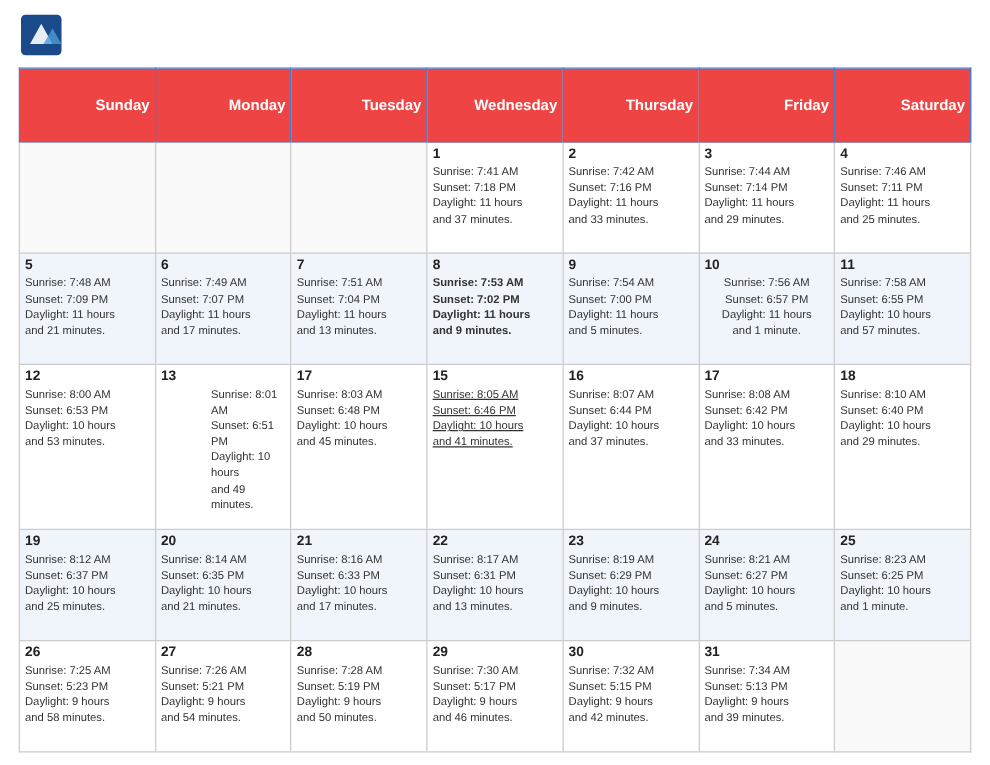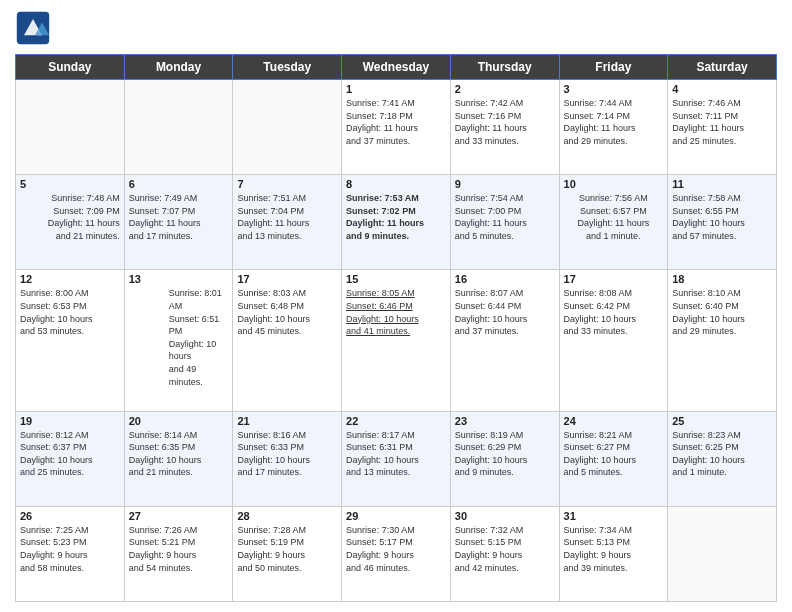--- a/index.html
+++ b/index.html
@@ -51,26 +51,26 @@
       color: #444;
     }
     .calendar {
       flex: 1;
       border: 1px solid #ccc;
       border-collapse: collapse;
       width: 100%;
       table-layout: fixed;
     }
     .calendar th {
-      background: #404040;
+      background: #ef4444;
       color: #fff;
       font-size: 12px;
       font-weight: bold;
-      padding: 5px 4px;
-      text-align: center;
+      padding: 22px 4px;
+      text-align: right;
       border: 1px solid #4a7acc;
     }
     .calendar td {
       vertical-align: top;
       border: 1px solid #ccc;
       padding: 3px 4px;
       font-size: 9.5px;
       color: #333;
       height: 82px;
     }
@@ -157,21 +157,21 @@
             <span class="day-num">4</span>
             <div class="day-info" style="white-space: pre-line;">Sunrise: 7:46 AM
 Sunset: 7:11 PM
 Daylight: 11 hours
 and 25 minutes.</div>
           </td>
         </tr>
         <tr class="row-alt">
           <td>
             <span class="day-num">5</span>
-            <div class="day-info" style="white-space: pre-line; text-align: right;">Sunrise: 7:48 AM
+            <div class="day-info" style="white-space: pre-line;">Sunrise: 7:48 AM
 Sunset: 7:09 PM
 Daylight: 11 hours
 and 21 minutes.</div>
           </td>
           <td>
             <span class="day-num">6</span>
             <div class="day-info" style="white-space: pre-line;">Sunrise: 7:49 AM
 Sunset: 7:07 PM
 Daylight: 11 hours
 and 17 minutes.</div>

